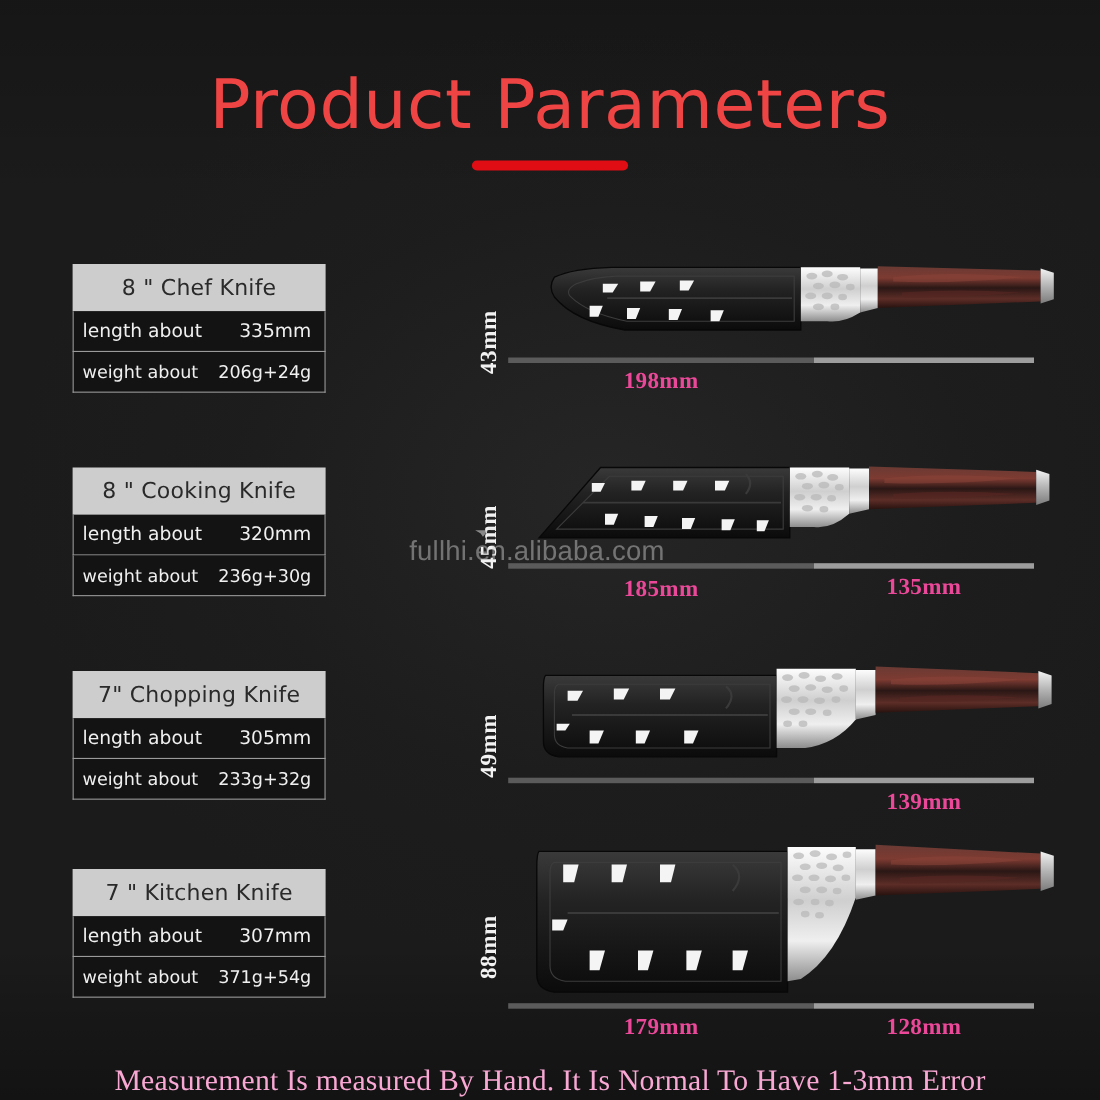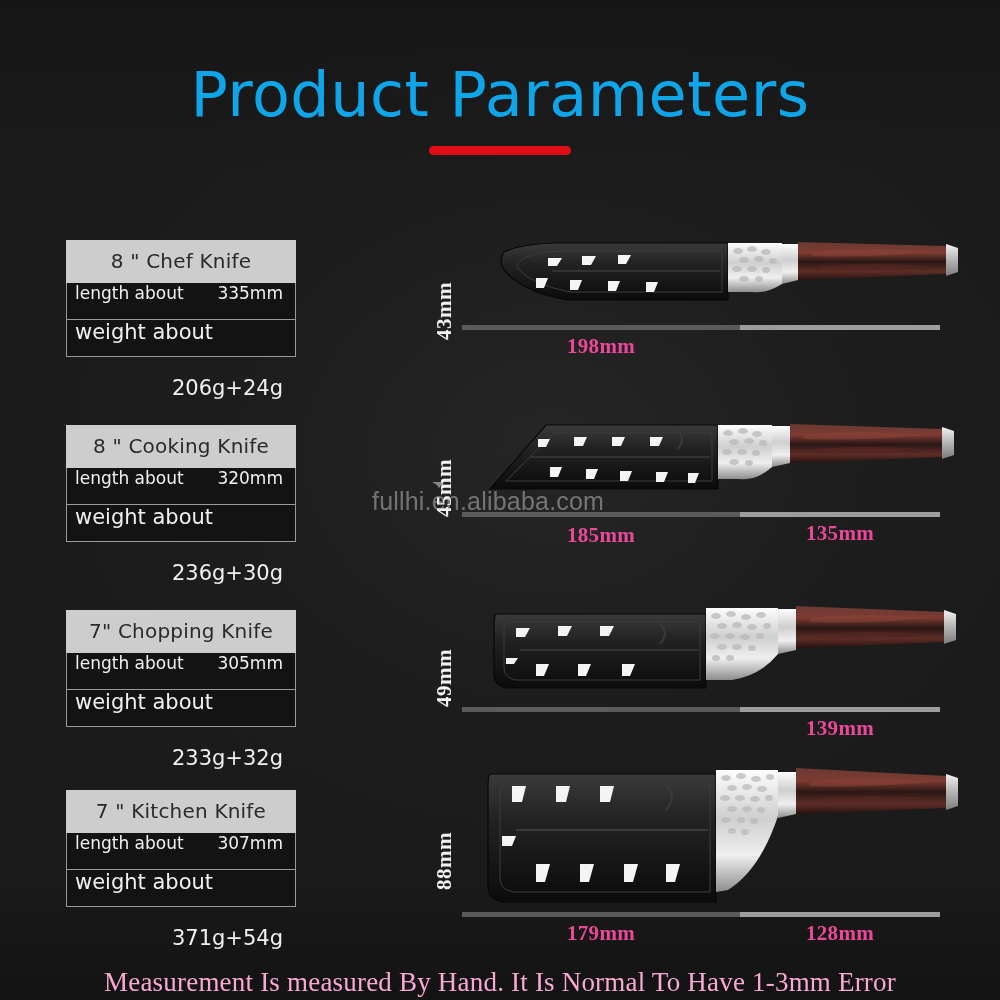--- a/index.html
+++ b/index.html
@@ -34,21 +34,21 @@
     position: absolute;
     top: 58px;
     left: 0;
     width: 1000px;
     text-align: center;
   }
   #title {
     font-size: 62px;
     line-height: 74px;
     font-weight: 400;
-    color: #0ea5e9;
+    color: #ef4444;
     letter-spacing: 0.5px;
     font-family: "DejaVu Sans", sans-serif;
   }
   #title-rule {
     width: 142px;
     height: 9px;
     margin: 14px auto 0 auto;
     border-radius: 5px;
     background: #e00d14;
   }
@@ -80,34 +80,34 @@
     color: #2a2a2a;
     font-size: 20px;
     line-height: 43px;
     height: 43px;
     text-align: center;
     white-space: nowrap;
     letter-spacing: 0.2px;
   }
   .spec-row {
     display: flex;
+    align-items: center;
     height: 37px;
     border: 1px solid #9a9a9a;
     border-top: none;
     background: #131313;
     color: #f0f0f0;
     font-size: 17px;
     white-space: nowrap;
     box-sizing: border-box;
     padding: 0 8px;
-    gap: 32px;
   }
   .spec-row .lbl { flex: 0 0 auto; }
   .spec-row .val { margin-left: auto; padding-right: 4px; }
-  .spec-row.tight { font-size: 21px; flex-direction: column; }
+  .spec-row.tight { font-size: 16px; }
 
   
   .figure {
     position: absolute;
     left: 420px;
     top: 0;
     width: 560px;
     height: 100%;
   }
 

